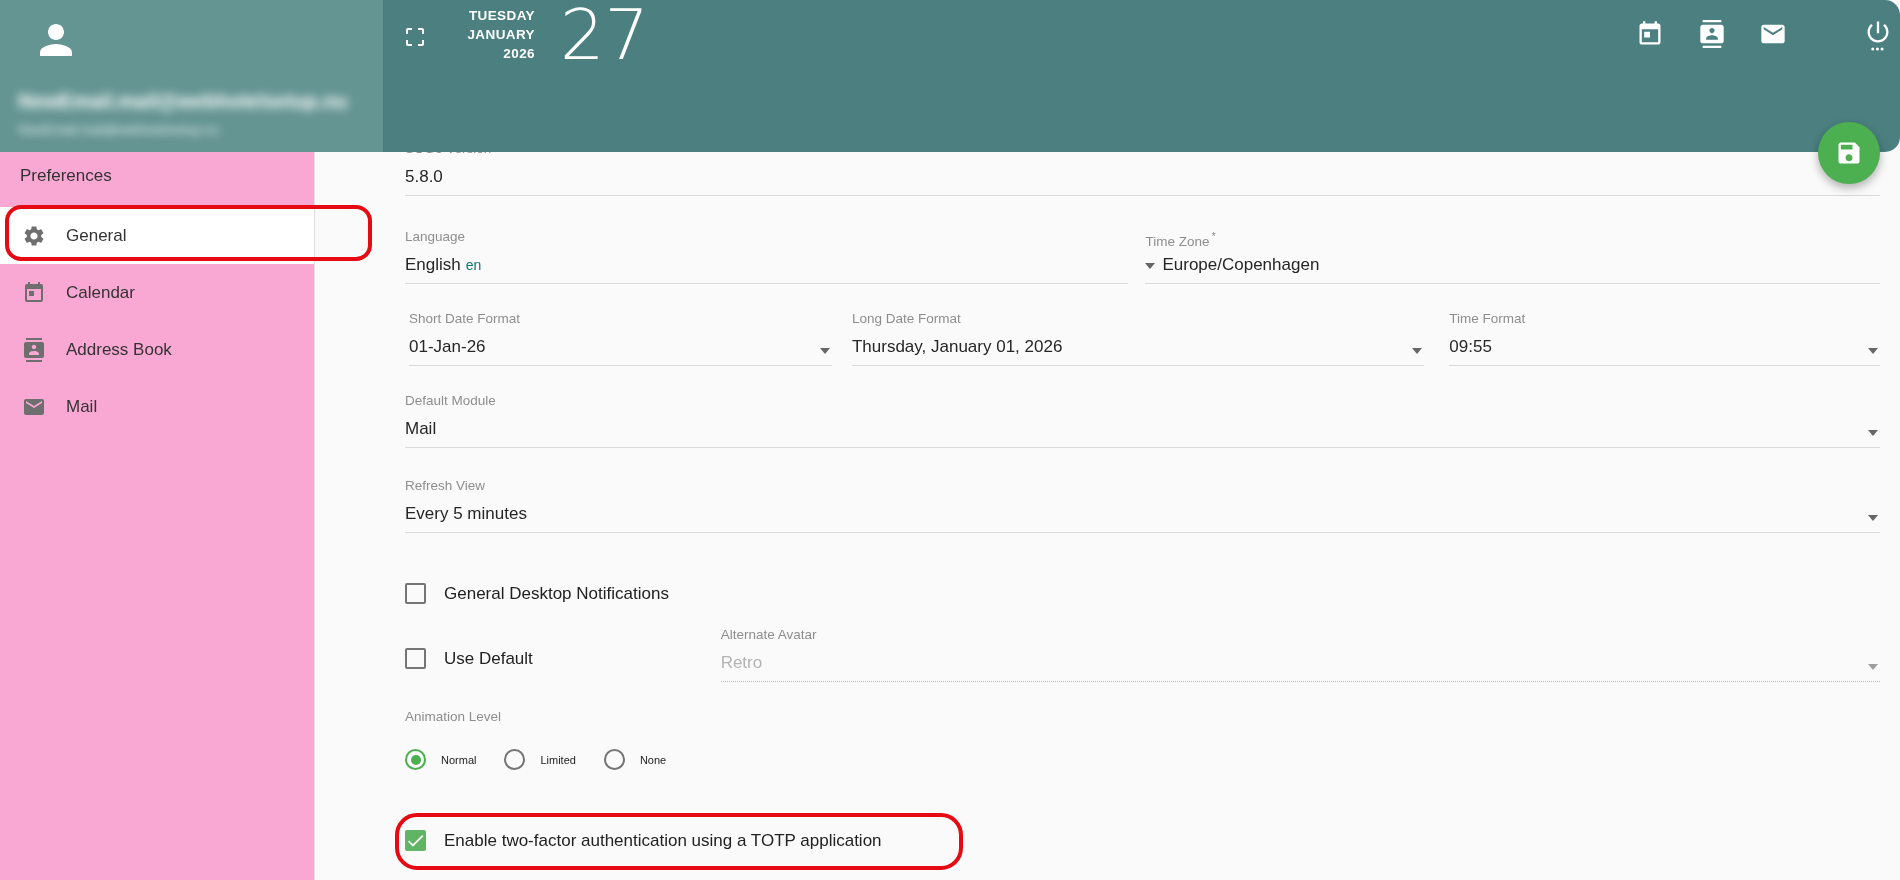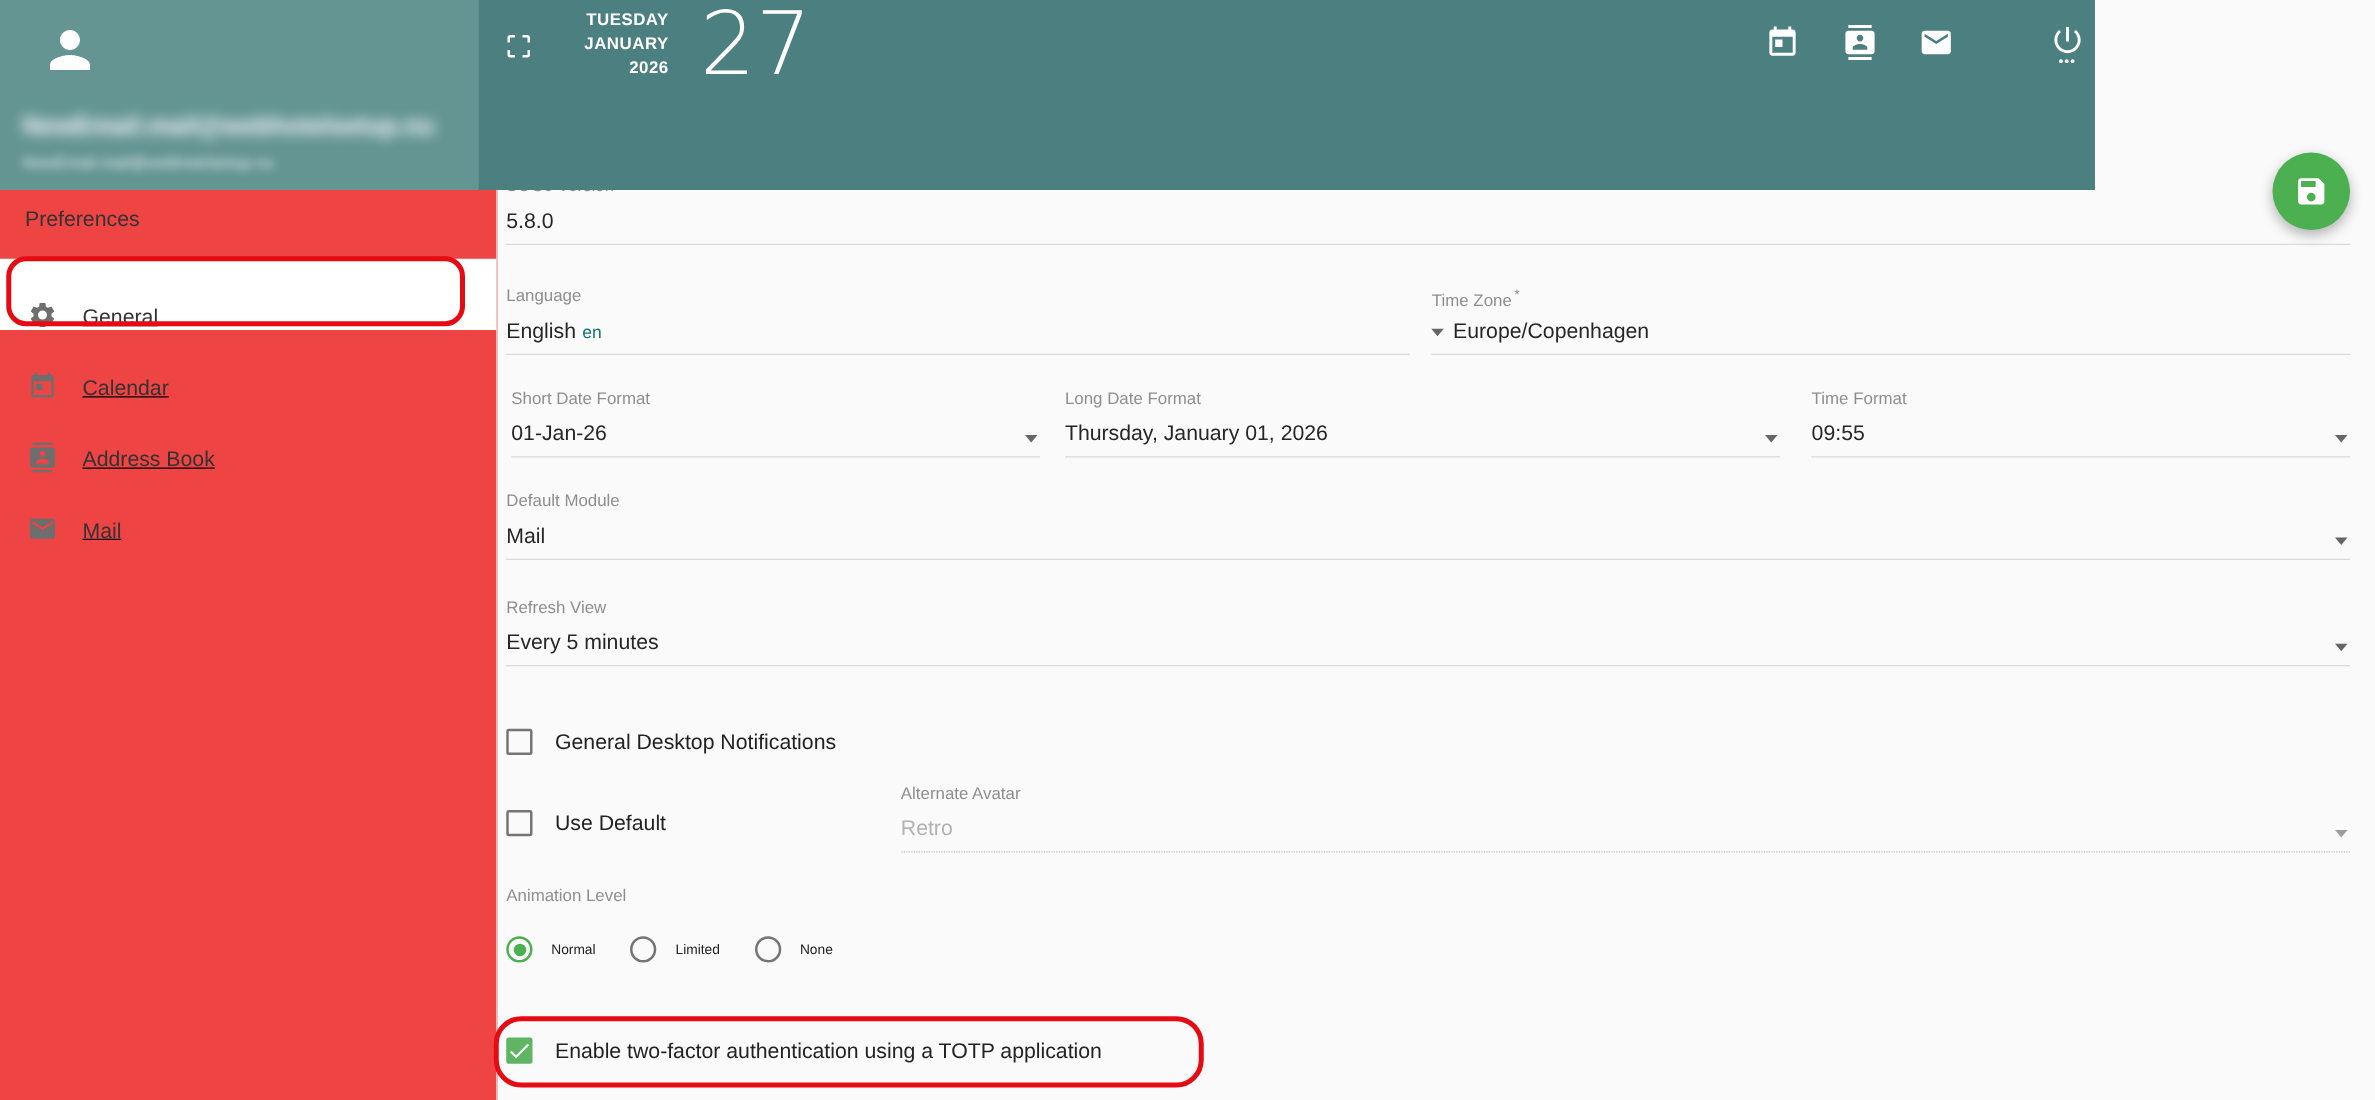--- a/index.html
+++ b/index.html
@@ -2,42 +2,42 @@
 <html><head>
 <meta charset="utf-8">
 <style>
   * { margin:0; padding:0; box-sizing:border-box; }
   html,body { width:1900px; height:880px; overflow:hidden; }
   body { font-family:"Liberation Sans", sans-serif; background:#fafafa; position:relative; }
 
   .screen { position:absolute; inset:0; width:1900px; height:880px; }
 
   
-  .topbar { position:absolute; left:0; top:0; width:1676px; height:152px; background:#4b7f80; z-index:5; }
+  .topbar { position:absolute; left:0; top:0; width:1900px; height:152px; background:#4b7f80; z-index:5;border-radius:15px; }
   .userblock { position:absolute; left:0; top:0; width:383px; height:152px; background:#649593; }
   .avatar { position:absolute; left:32px; top:16px; width:48px; height:48px; color:#ffffff; }
   .blur-line1 { position:absolute; left:18px; top:90px; color:#fff; font-size:20px; font-weight:700; filter:blur(5px); white-space:nowrap; max-width:350px; overflow:hidden; }
   .blur-line2 { position:absolute; left:18px; top:122px; color:#e8f0ef; font-size:13px; filter:blur(4px); white-space:nowrap; max-width:300px; overflow:hidden; }
 
   .fullscreen-btn { position:absolute; left:403px; top:25px; width:24px; height:24px; color:#fff; cursor:pointer; }
   .date-stack { position:absolute; left:420px; top:6px; width:115px; text-align:right; color:#fff; font-size:13.5px; font-weight:600; line-height:19px; letter-spacing:.4px; }
   .big-day { position:absolute; left:560px; top:-6px; color:#fff; font-size:70px; font-weight:100; font-family:"DejaVu Sans","Liberation Sans",sans-serif; }
 
   .top-icons { position:absolute; right:0; top:18px; height:40px; }
   .top-icon { position:absolute; width:28px; height:32px; color:#fff; cursor:pointer; }
   .ti-cal { right:236px; top:2px; }
   .ti-contacts { right:174px; top:2px; }
   .ti-mail { right:113px; top:2px; }
   .ti-power { right:8px; top:0px; }
 
   
-  .sidebar { position:absolute; left:0; top:152px; width:398px; height:728px; background:#ef4444; z-index:2; border-right:1px solid #e0e0e0; }
+  .sidebar { position:absolute; left:0; top:152px; width:315px; height:728px; background:#f9a8d4; z-index:2; border-right:1px solid #e0e0e0; }
   .sb-title { position:absolute; left:20px; top:14px; font-size:17px; color:#333; }
   .sb-items { position:absolute; left:0; top:55px; width:100%; }
-  .sb-item { position:relative; height:57px; display:flex; align-items:flex-end; cursor:pointer;text-decoration:underline; }
+  .sb-item { position:relative; height:57px; display:flex; align-items:center; cursor:pointer; }
   .sb-item.selected { background:#ffffff; }
   .sb-icon { width:24px; height:24px; margin-left:22px; color:#6e6e6e; flex:none; }
   .sb-label { margin-left:20px; font-size:17px; font-weight:500; color:#333; }
 
   
   .content { position:absolute; left:383px; top:0; width:1517px; height:880px; background:#fafafa; z-index:1; }
   .row { position:absolute; left:22px; right:20px; }
   .f-label { font-size:13.5px; color:#8e8e8e; height:17px; line-height:17px; }
   .f-value { margin-top:9px; font-size:17px; color:#262626; height:22px; line-height:22px; }
   .f-underline { border-bottom:1px solid #dadada; }

